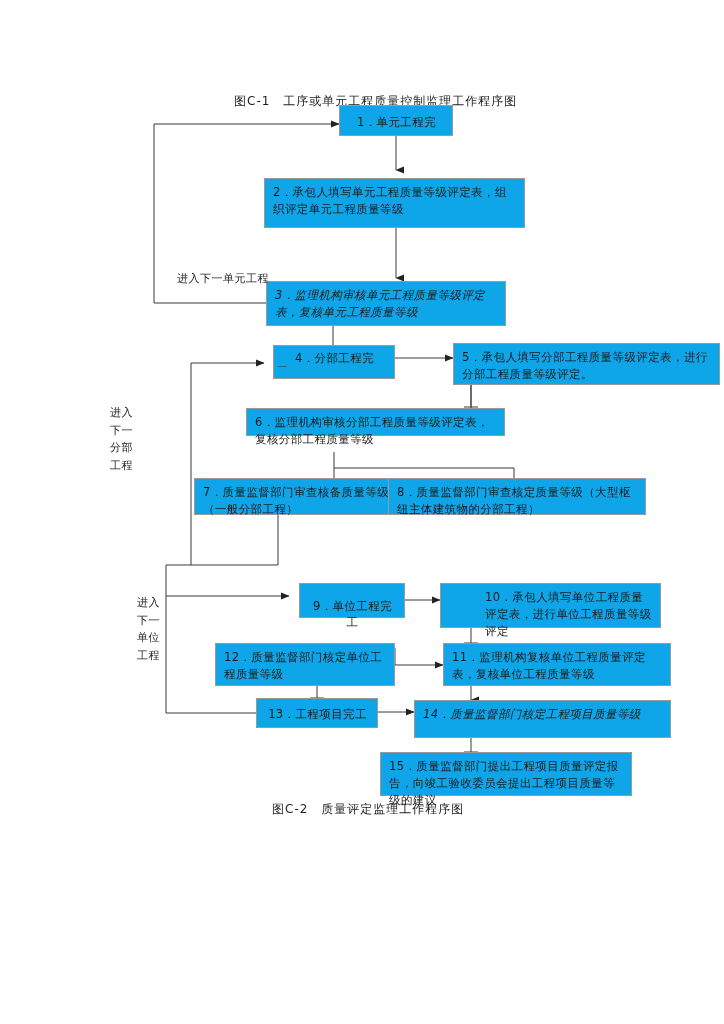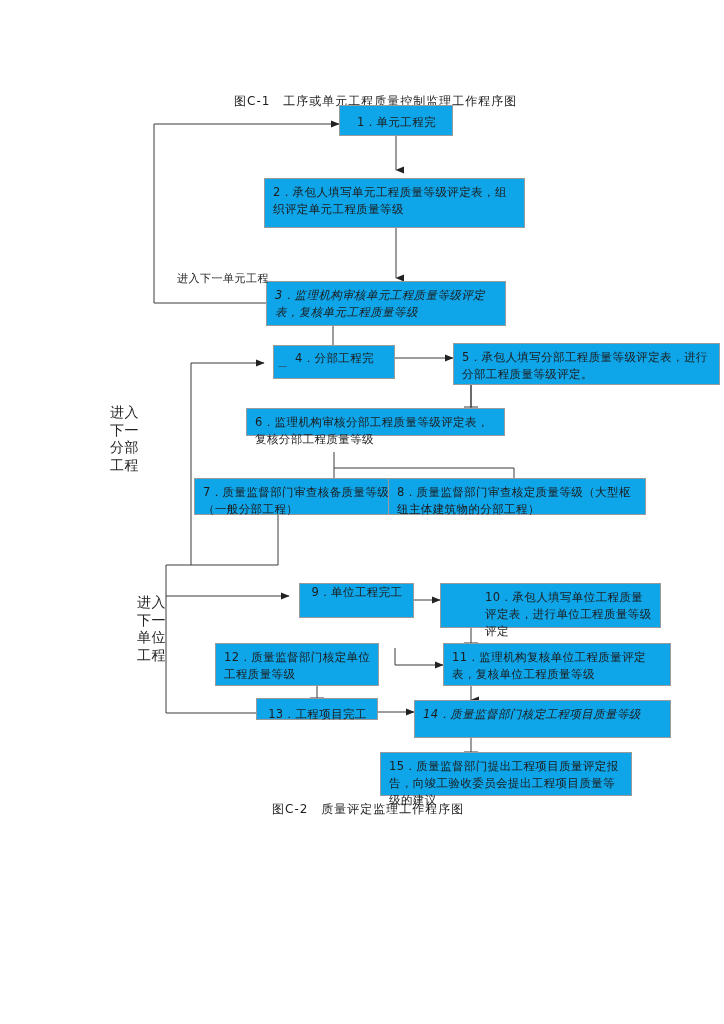--- a/index.html
+++ b/index.html
@@ -46,21 +46,21 @@
   .caption {
     position: absolute;
     font-size: 12px;
     letter-spacing: 1px;
     color: #1c1c1c;
     white-space: nowrap;
     z-index: 2;
   }
   .vlabel {
     position: absolute;
-    font-size: 14px;
+    font-size: 11px;
     line-height: 17.5px;
     letter-spacing: 0.5px;
     color: #242424;
     text-align: left;
     z-index: 4;
   }
   svg.wires {
     position: absolute;
     left: 0; top: 0;
     width: 724px;
@@ -188,37 +188,37 @@
 
   <div class="box" style="left:382px; top:478px; width:258px; height:37px;">
     <span>8．质量监督部门审查核定质量等级（大型枢纽主体建筑物的分部工程）</span>
   </div>
 
   <div class="vlabel" style="left:131px; top:594px; white-space:pre;">进入
 下一
 单位
 工程</div>
 
-  <div class="box center" style="left:293px; top:583px; width:115px; height:35px; line-height:16px; padding-top:0;">
+  <div class="box center" style="left:293px; top:583px; width:106px; height:35px; line-height:16px; padding-top:14px;">
     <span>9．单位工程完工</span>
   </div>
 
   <div class="box" style="left:434px; top:583px; width:221px; height:45px;padding-left:44px;">
     <span>10．承包人填写单位工程质量评定表，进行单位工程质量等级评定</span>
   </div>
 
-  <div class="box" style="left:209px; top:643px; width:164px; height:43px;">
+  <div class="box" style="left:209px; top:643px; width:180px; height:43px;">
     <span>12．质量监督部门核定单位工程质量等级</span>
   </div>
 
   <div class="box" style="left:437px; top:643px; width:228px; height:43px;">
     <span>11．监理机构复核单位工程质量评定表，复核单位工程质量等级</span>
   </div>
 
-  <div class="box center" style="left:250px; top:698px; width:122px; height:22px; line-height:20px;">
+  <div class="box center" style="left:250px; top:698px; width:122px; height:30px; line-height:20px;">
     <span>13．工程项目完工</span>
   </div>
 
   <div class="box" style="left:408px; top:700px; width:257px; height:38px;font-style:italic;">
     <span>14．质量监督部门核定工程项目质量等级</span>
   </div>
 
   <div class="box" style="left:374px; top:752px; width:252px; height:44px;">
     <span>15．质量监督部门提出工程项目质量评定报告，向竣工验收委员会提出工程项目质量等级的建议</span>
   </div>

